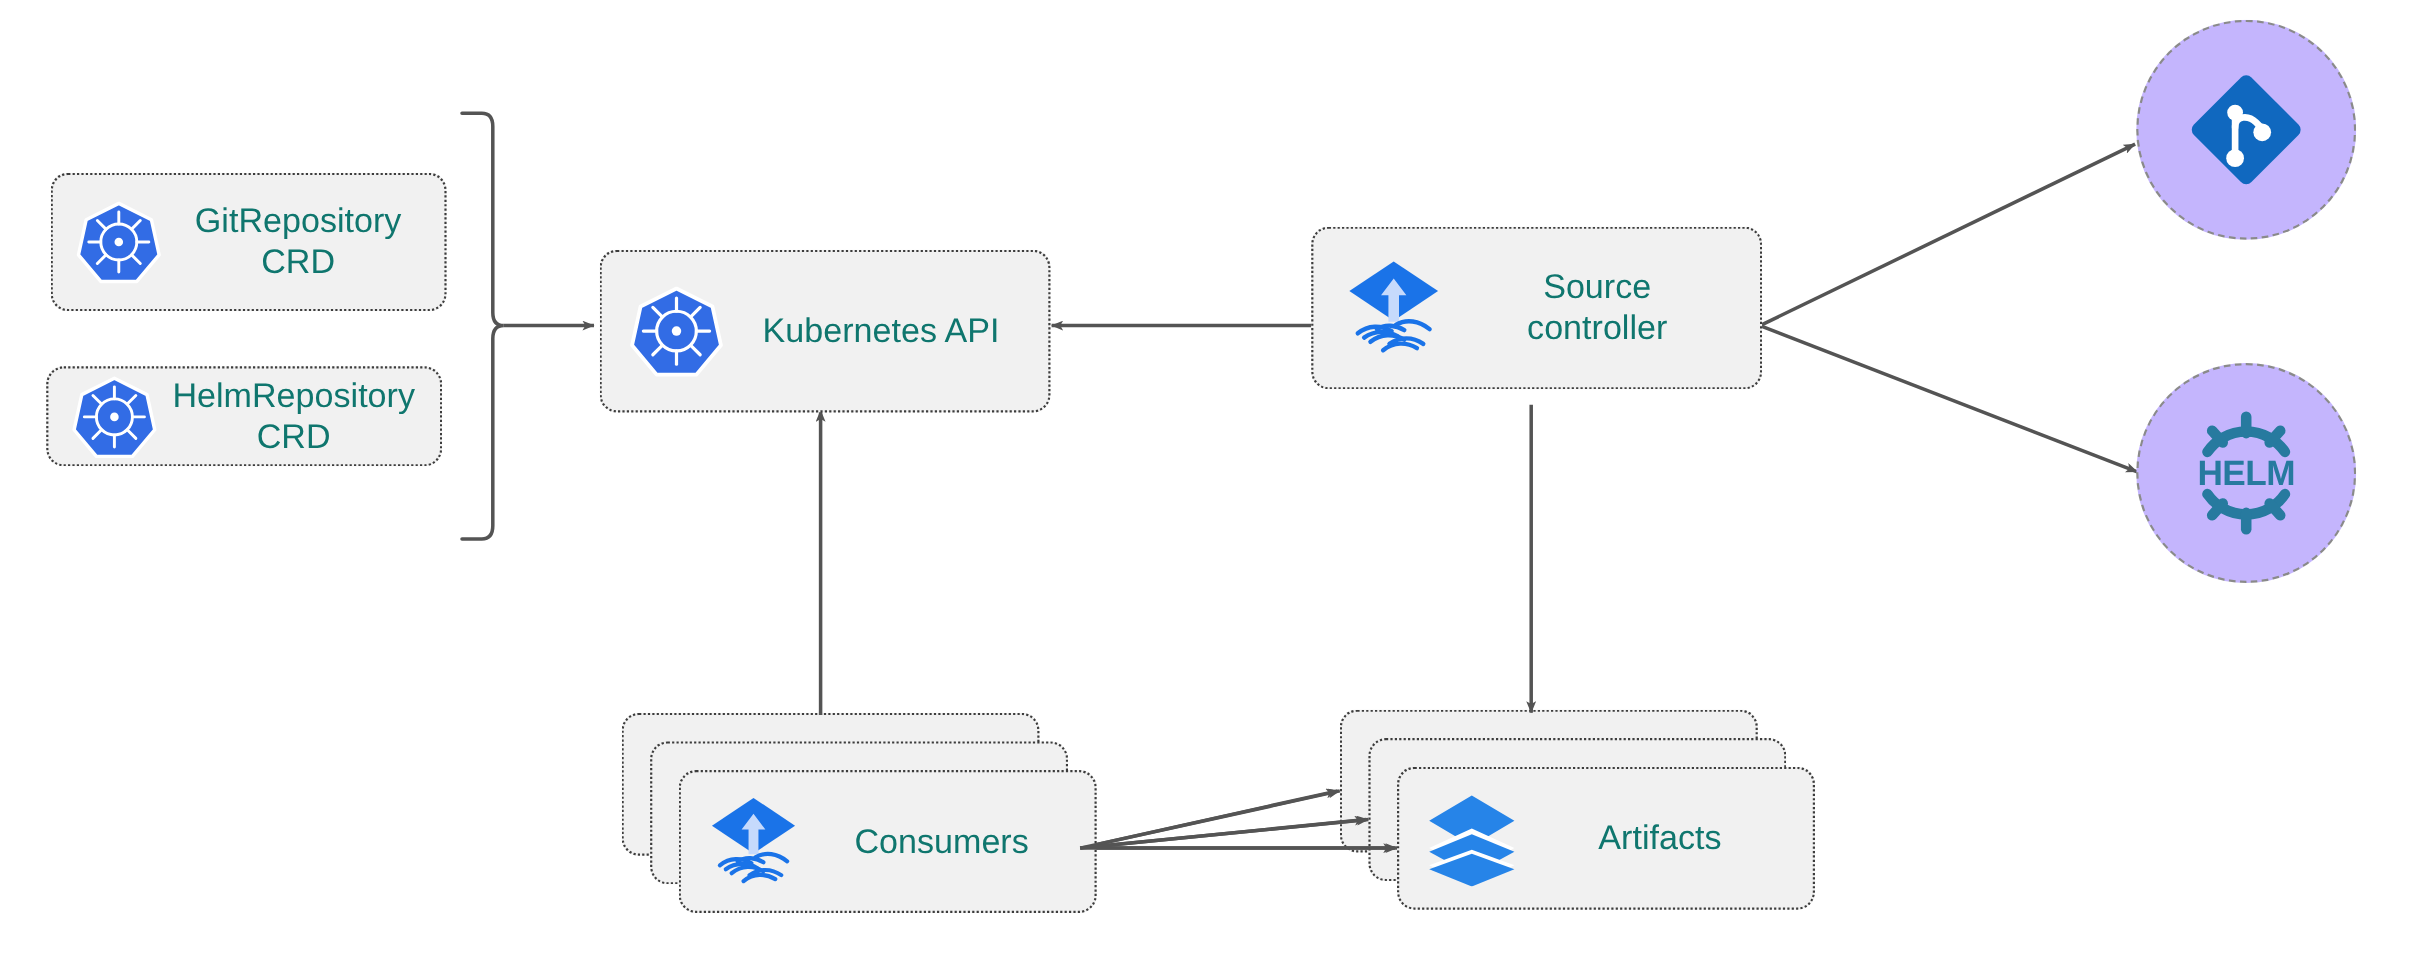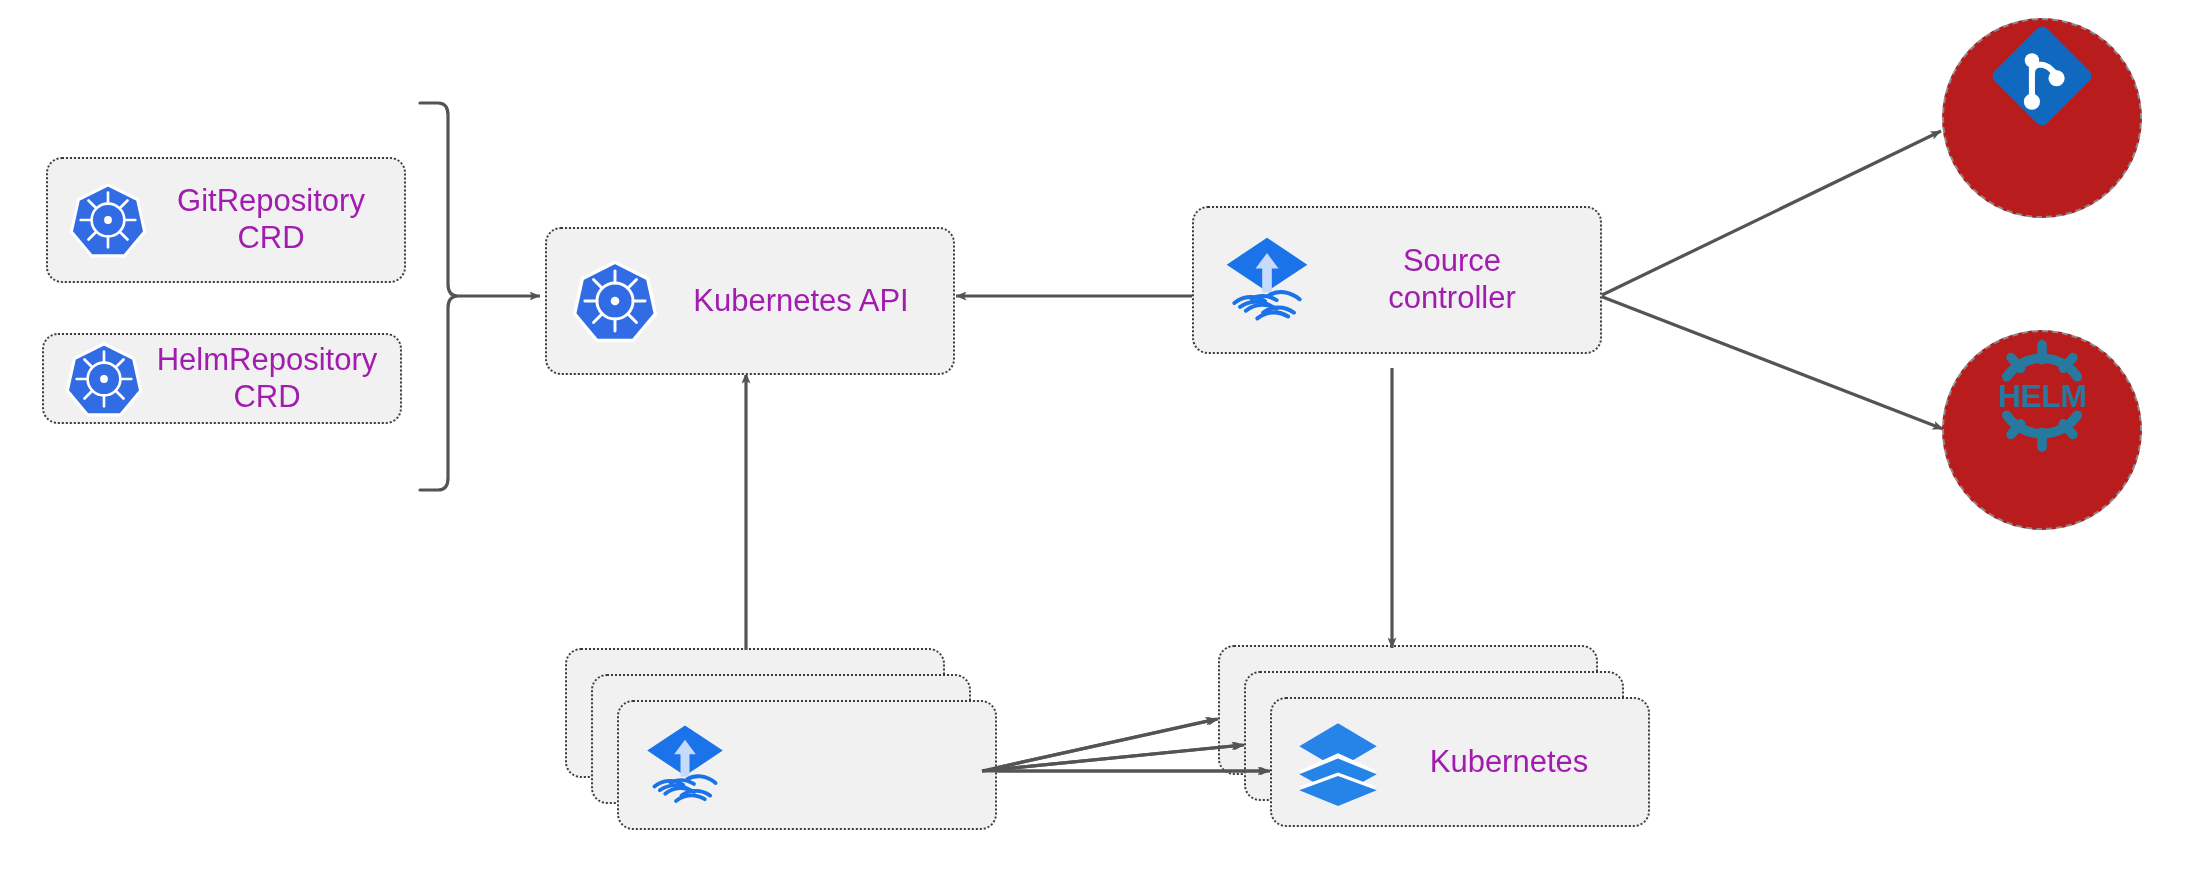--- a/index.html
+++ b/index.html
@@ -27,21 +27,21 @@
     border: 2px dotted #3c3c3c;
     border-radius: 16px;
     display: flex;
     align-items: center;
     justify-content: center;
     z-index: 5;
   }
   .node .label {
     font-size: 31px;
     line-height: 1.18;
-    color: #a21caf;
+    color: #0f766e;
     text-align: center;
     white-space: pre-line;
   }
   .node.with-icon {
     justify-content: flex-start;
   }
   .node.with-icon .label {
     flex: 1;
     text-align: center;
     padding-right: 18px;
@@ -58,23 +58,24 @@
     box-sizing: border-box;
     background: #f1f1f1;
     border: 2px dotted #3c3c3c;
     border-radius: 16px;
   }
   
   .circle-node {
     position: absolute;
     box-sizing: border-box;
     border-radius: 50%;
-    background: #b91c1c;
+    background: #c4b5fd;
     border: 2px dashed #8a8a8a;
     display: flex;
+    align-items: center;
     justify-content: center;
     z-index: 5;
   }
   
   .edge-layer {
     position: absolute;
     left: 0; top: 0;
     width: 2198px;
     height: 878px;
     z-index: 2;
@@ -250,36 +251,37 @@
           <path d="M16,74 C26,66 38,66 48,72"></path>
           <path d="M28,82 C38,74 50,74 60,80"></path>
           <path d="M40,90 C50,82 62,82 72,88"></path>
           <path d="M52,66 C62,60 74,62 84,70"></path>
           <path d="M34,70 C42,65 52,66 60,71"></path>
           <path d="M22,78 C32,71 44,71 54,77"></path>
           <path d="M46,84 C56,77 68,77 78,84"></path>
         </g>
       </svg>
     </span>
+    <span class="label">Consumers</span>
   </div>
 
   <div class="stack-card" style="left:1218px; top:645px; width:380px; height:130px;"></div>
   <div class="stack-card" style="left:1244px; top:671px; width:380px; height:130px;"></div>
   <div class="node with-icon" style="left:1270px; top:697px; width:380px; height:130px;">
     <span class="icon-slot" style="width:100px; height:100px; margin-left:16px;">
       <svg width="88" height="88" viewBox="0 0 100 100" xmlns="http://www.w3.org/2000/svg">
         <polygon points="50,6 94,32 50,58 6,32" fill="#2684e8"></polygon>
         <polygon points="50,43 72,56 50,69 28,56" fill="#ffffff" opacity="0"></polygon>
         <polygon points="50,40 94,60 50,86 6,60" fill="#ffffff"></polygon>
         <polygon points="50,46 94,64 50,88 6,64" fill="#2684e8"></polygon>
         <polygon points="50,62 94,78 50,98 6,78" fill="#ffffff"></polygon>
         <polygon points="50,66 94,82 50,100 6,82" fill="#2684e8"></polygon>
       </svg>
     </span>
-    <span class="label">Kubernetes</span>
+    <span class="label">Artifacts</span>
   </div>
 
   <svg class="edge-layer over" viewBox="0 0 2198 878" xmlns="http://www.w3.org/2000/svg">
     <defs>
       <marker id="arrowhead2" markerWidth="11" markerHeight="9" refX="10.5" refY="4.5" orient="auto" markerUnits="userSpaceOnUse">
         <path d="M0,0 L11,4.5 L0,9 L2.6,4.5 Z" fill="#545454"></path>
       </marker>
     </defs>
     <line x1="982" y1="771" x2="1216" y2="719" stroke="#545454" stroke-width="3.2" marker-end="url(#arrowhead2)"></line>
     <line x1="982" y1="771" x2="1242" y2="745" stroke="#545454" stroke-width="3.2" marker-end="url(#arrowhead2)"></line>

